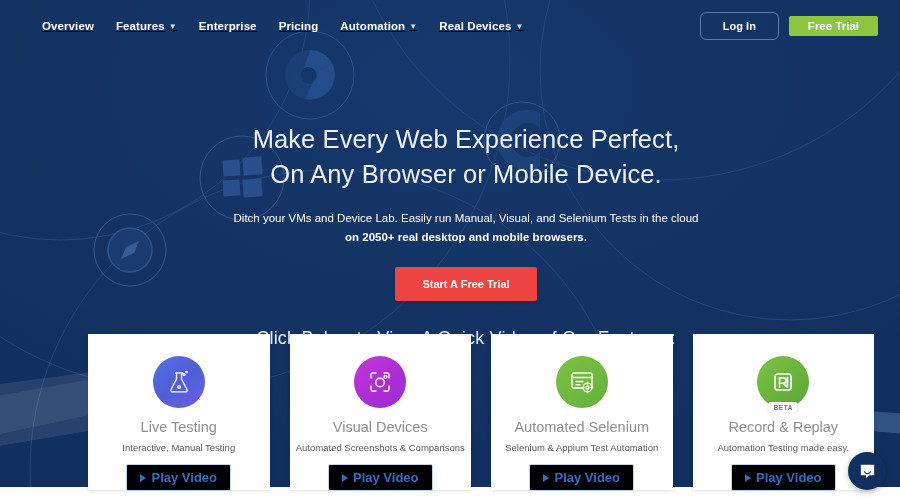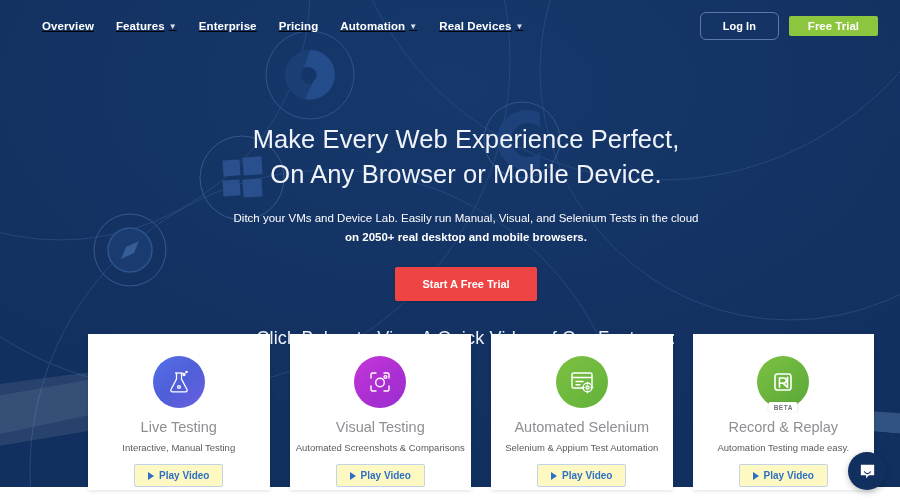--- a/index.html
+++ b/index.html
@@ -153,22 +153,22 @@
   .card-title {
     margin-top: 11px;
     color: #8e8e93; font-size: 14.5px; font-weight: 400;
   }
   .card-desc {
     margin-top: 7px;
     color: #5a5a5f; font-size: 9.5px;
   }
   .play-btn {
     margin-top: 11px;
-    border: 1px solid #c3d4e8; background: #fef9c3;
-    color: #2f6fc4; font-size: 10px; font-weight: bold;
+    border: 1px solid #c3d4e8; background: #000000;
+    color: #2f6fc4; font-size: 13px; font-weight: bold;
     padding: 5px 13px; border-radius: 2px; cursor: pointer;
     display: flex; align-items: center; gap: 5px;
     font-family: inherit;
   }
   .play-tri {
     width: 0; height: 0;
     border-left: 6px solid #2f6fc4;
     border-top: 4px solid transparent;
     border-bottom: 4px solid transparent;
   }
@@ -315,21 +315,21 @@
           <svg width="28" height="28" viewBox="0 0 28 28" fill="none" stroke="#ffffff" stroke-width="1.4" stroke-linecap="round">
             <path d="M5 10 V6.5 a1.5 1.5 0 0 1 1.5 -1.5 H10"></path>
             <path d="M18 5 h3.5 a1.5 1.5 0 0 1 1.5 1.5 V10"></path>
             <path d="M23 18 v3.5 a1.5 1.5 0 0 1 -1.5 1.5 H18"></path>
             <path d="M10 23 H6.5 a1.5 1.5 0 0 1 -1.5 -1.5 V18"></path>
             <circle cx="14" cy="14.5" r="4.3"></circle>
             <circle cx="19.4" cy="9" r="1.4"></circle>
           </svg>
         </div>
       </div>
-      <div class="card-title">Visual Testing</div>
+      <div class="card-title">Visual Devices</div>
       <div class="card-desc">Automated Screenshots &amp; Comparisons</div>
       <button class="play-btn">
         <span class="play-tri"></span>
         <span>Play Video</span>
       </button>
     </div>
 
     <div class="card">
       <div class="icon-wrap">
         <div class="icon-circle c-auto">

